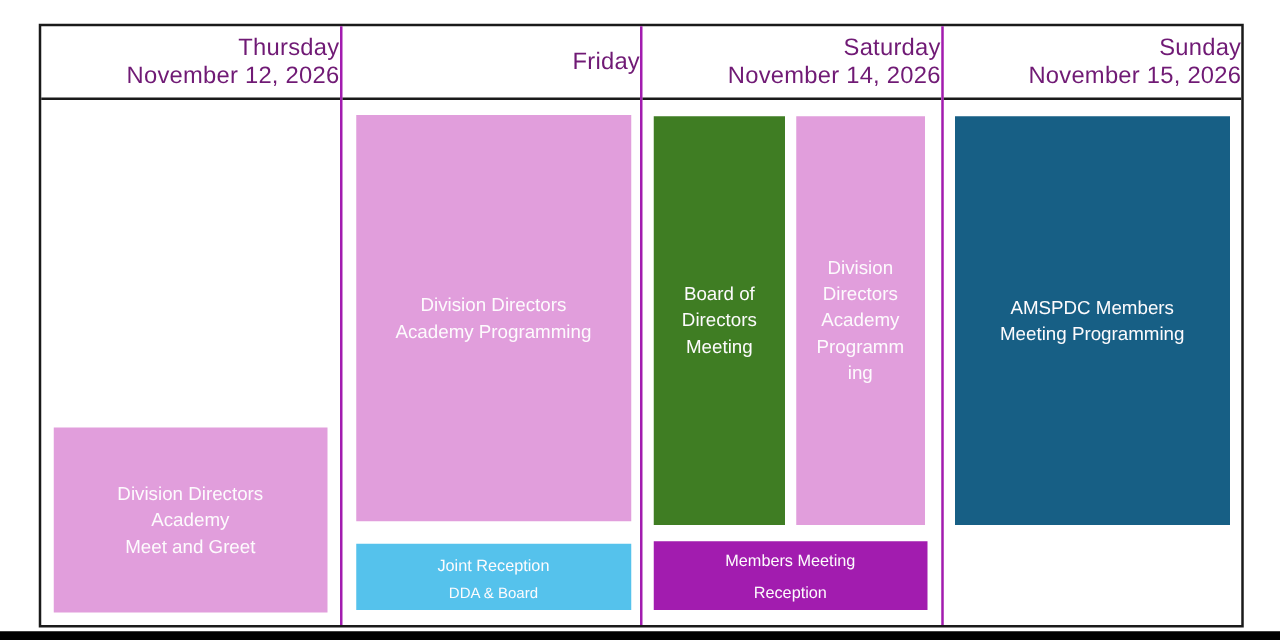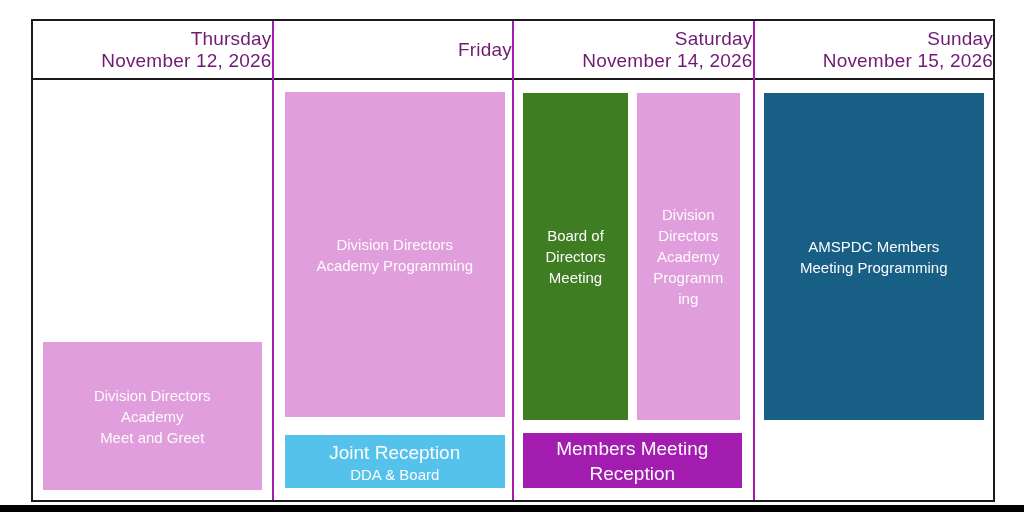--- a/index.html
+++ b/index.html
@@ -54,22 +54,22 @@
     position: absolute;
     display: flex;
     flex-direction: column;
     align-items: center;
     justify-content: center;
     text-align: center;
     color: #fdfbfd;
     white-space: pre-line;
   }
   .fs-event      { font-size: 15px; line-height: 21px; }
-  .fs-bar-main   { font-size: 19px; line-height: 25px; }
-  .fs-bar-sub    { font-size: 15px; line-height: 19px; }
+  .fs-bar-main   { font-size: 13px; line-height: 25px; }
+  .fs-bar-sub    { font-size: 12px; line-height: 19px; }
 
   
   .ev-thu-dda     { left: 10px; right: 10px; bottom: 10px; height: 148px; }
   
   .ev-fri-prog    { left: 11px; right: 7px;  top: 12px;   height: 325px; }
   .ev-fri-recep   { left: 11px; right: 7px;  bottom: 12px; height: 53px; }
   
   .split          { position: absolute; left: 9px; right: 13px; top: 13px; height: 327px; display: flex; gap: 9px; }
   .split .event   { position: relative; }
   .ev-sat-board   { flex: 0 0 105px; }

